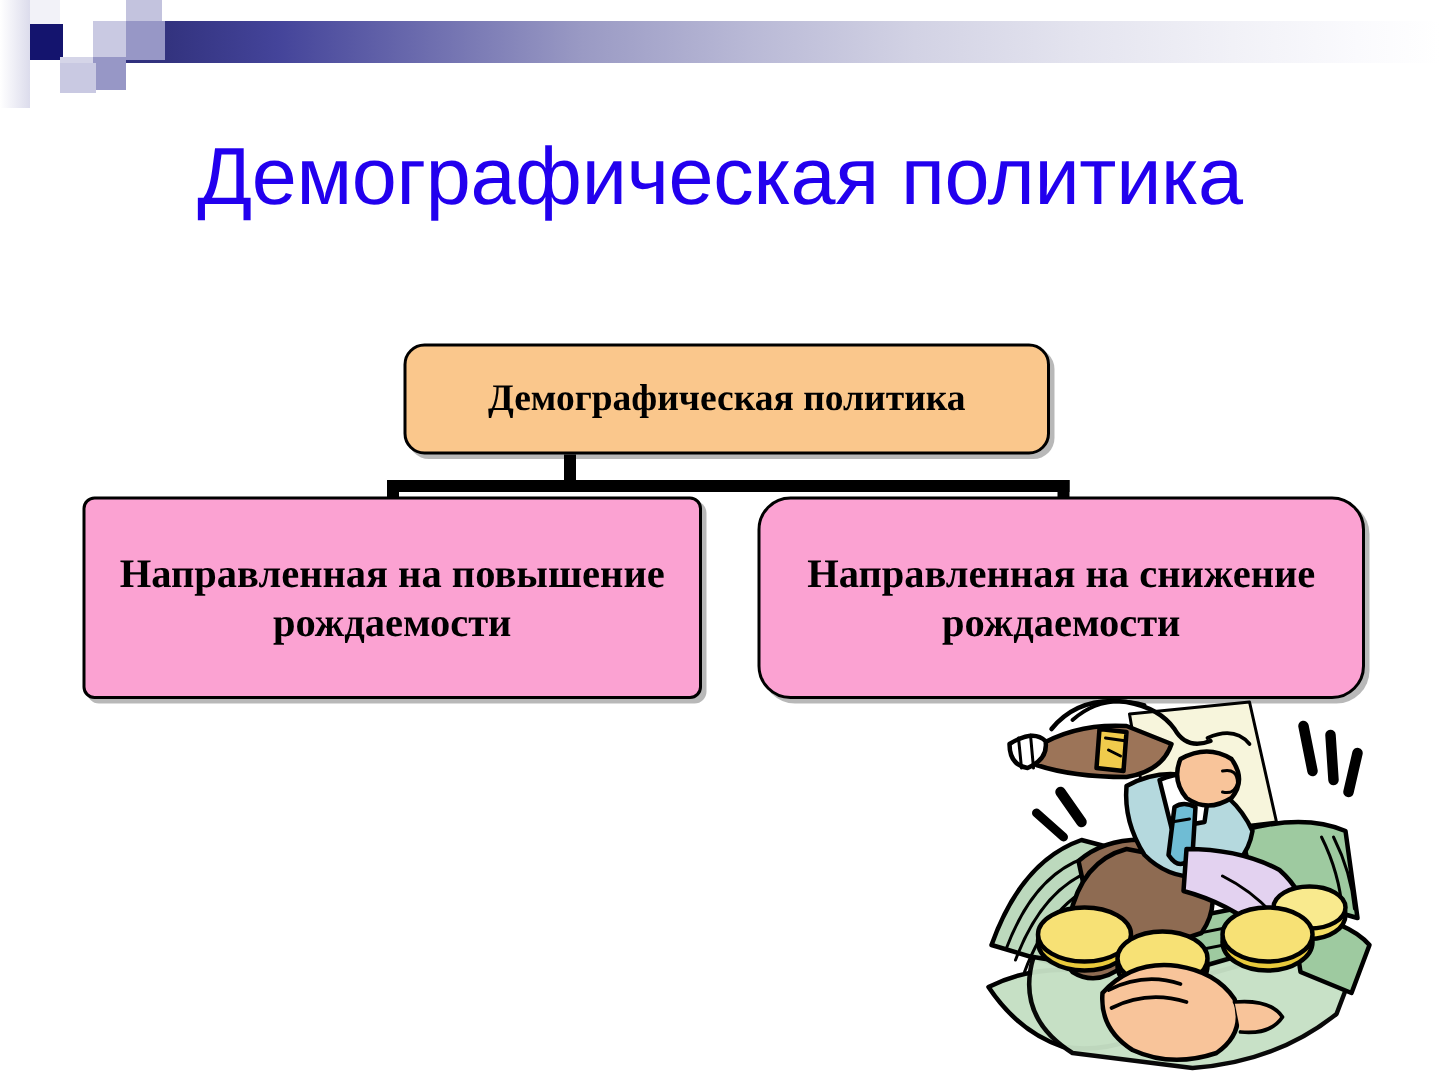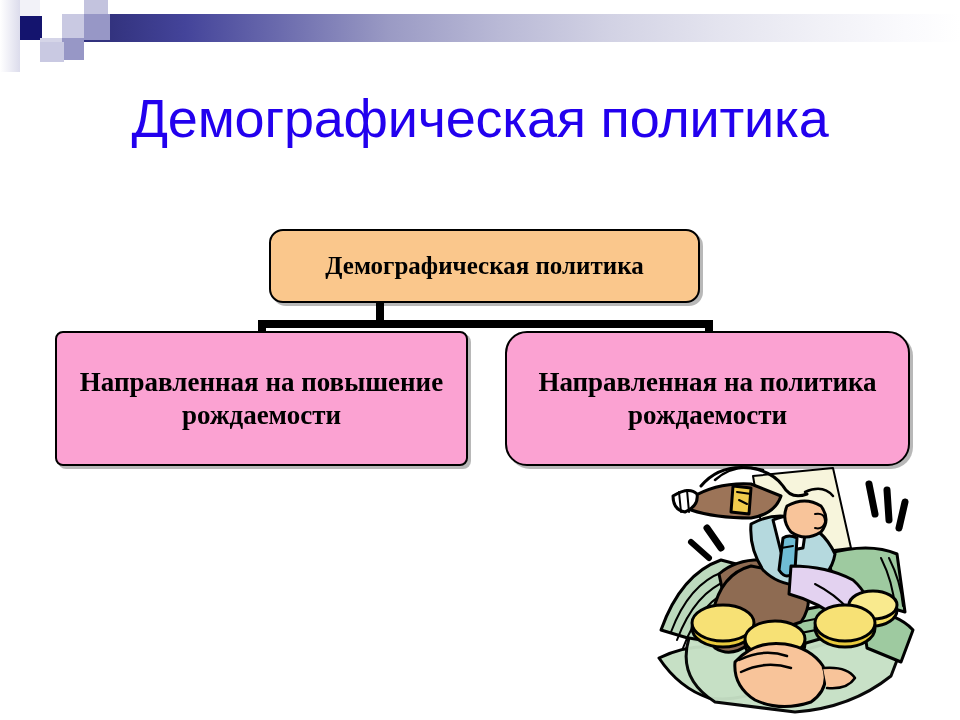--- a/index.html
+++ b/index.html
@@ -117,21 +117,21 @@
 
   <div class="node" id="node-root">
     <span class="lbl">Демографическая политика</span>
   </div>
 
   <div class="node" id="node-left">
     <span class="lbl">Направленная на повышение рождаемости</span>
   </div>
 
   <div class="node" id="node-right">
-    <span class="lbl">Направленная на политика рождаемости</span>
+    <span class="lbl">Направленная на снижение рождаемости</span>
   </div>
 
   <div id="clipart">
     <svg width="305" height="258" viewBox="0 0 305 258" xmlns="http://www.w3.org/2000/svg">
       <g stroke="#000000" stroke-width="3" stroke-linejoin="round" stroke-linecap="round">
 
         <path d="M98 14 L178 6 L196 86 L112 96 Z" fill="#f7f5dc" stroke-width="2"></path>
 
         <path d="M6 168 Q26 112 66 98 L104 108 Q78 140 66 186 Z" fill="#bcd9bd"></path>
         <path d="M16 170 Q34 122 68 110" fill="none" stroke-width="2"></path>

